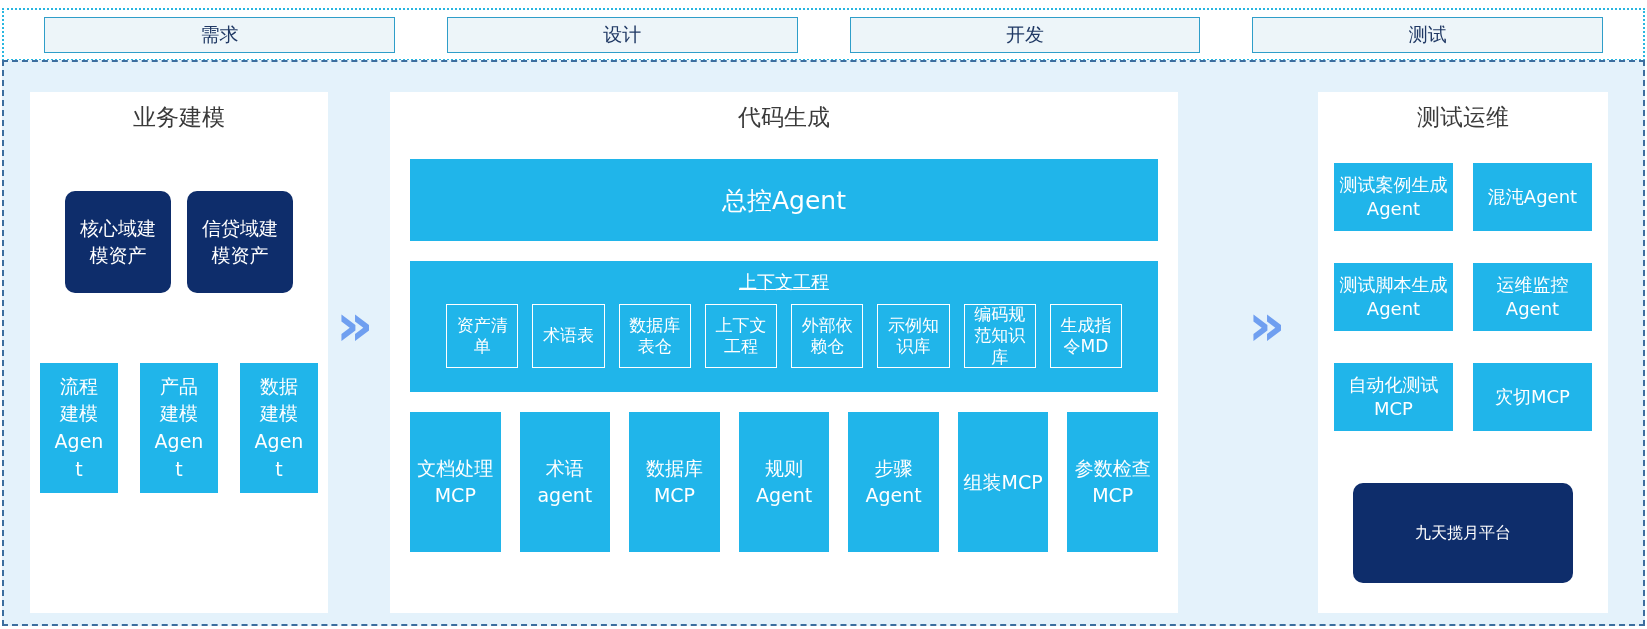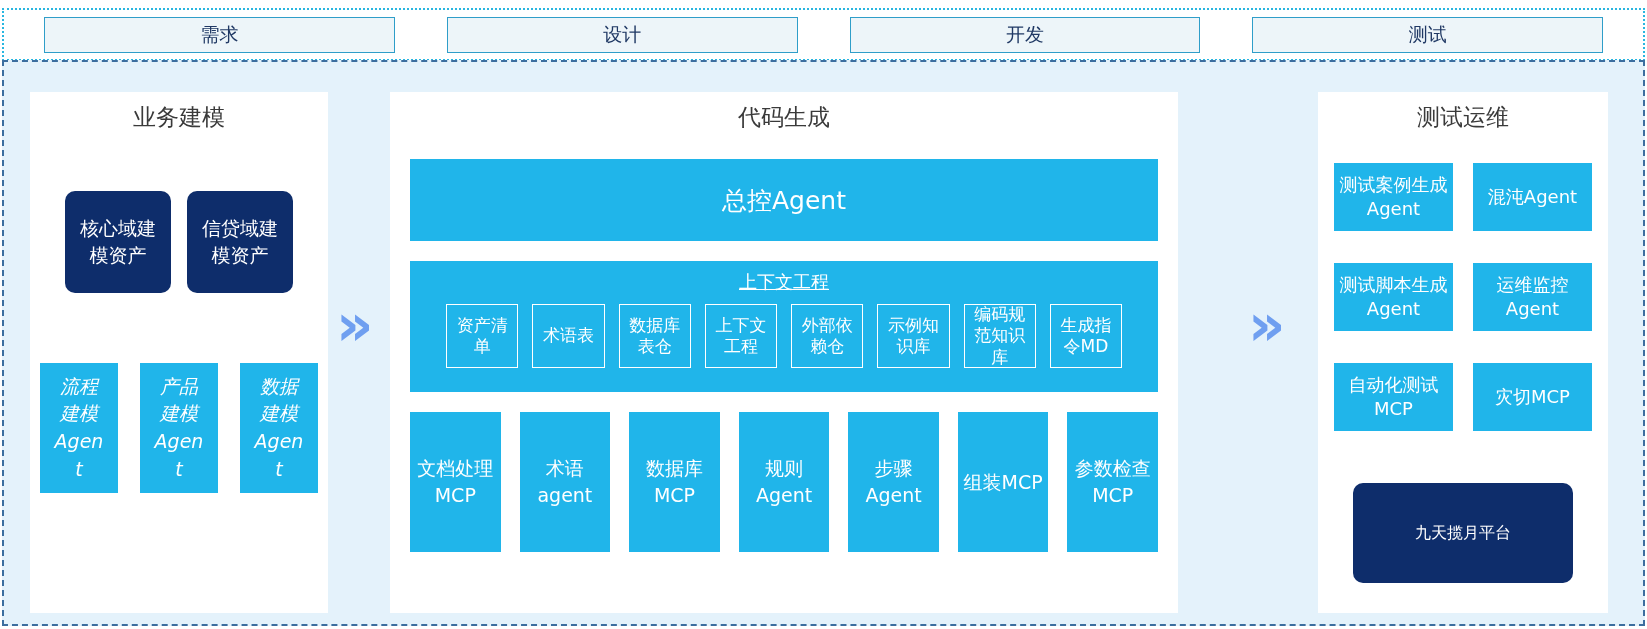--- a/index.html
+++ b/index.html
@@ -54,21 +54,21 @@
 
   
   .asset-row { display:flex; justify-content:center; gap:16px; margin-top:58px; }
   .navy-box {
     width:106px; height:102px;
     background:#0e2d6b; border-radius:10px;
     color:#ffffff; font-size:19px; line-height:1.4;
     display:flex; align-items:center; justify-content:center;
     text-align:center; padding:0 6px;
   }
-  .agent-row { display:flex; justify-content:center; gap:22px; margin-top:70px;font-style:italic; }
+  .agent-row { display:flex; justify-content:center; gap:22px; margin-top:70px; }
   .cyan-tall {
     width:78px; height:130px;
     background:#20b5ea;
     color:#ffffff; font-size:19px; line-height:1.45;
     display:flex; align-items:center; justify-content:center;
     text-align:center; padding:0 12px;
     word-break:break-word;
   }
 
   

